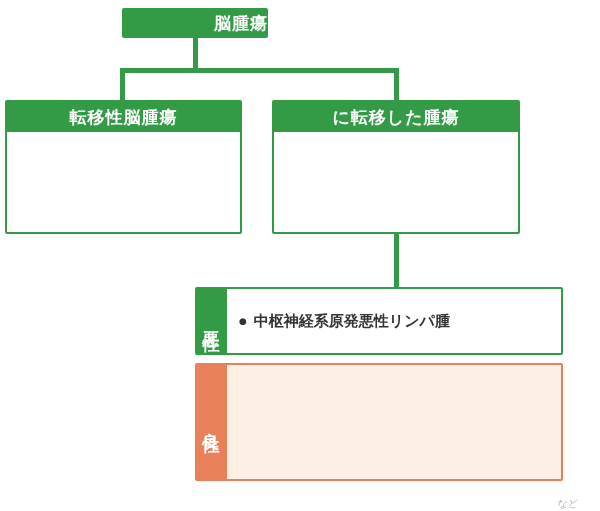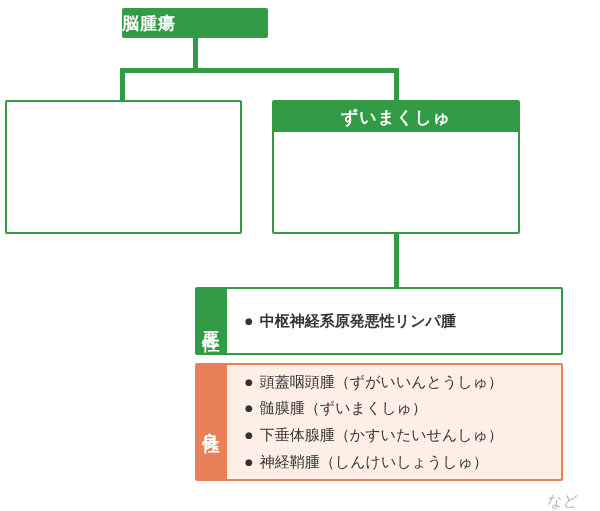--- a/index.html
+++ b/index.html
@@ -3,21 +3,21 @@
 <meta charset="utf-8">
 <style>
   * { box-sizing: border-box; margin: 0; padding: 0; }
   body { font-family: "DejaVu Sans", "Liberation Sans", sans-serif; background: #ffffff; }
   .stage { position: relative; width: 600px; height: 511px; background: #ffffff; overflow: hidden; }
 
   .line { position: absolute; background: var(--green); z-index: 0; }
 
   .root-node { position: absolute; left: 122px; top: 8px; width: 146px; height: 30px;
     background: var(--green); color: #fff; font-weight: bold; font-size: 17px;
-    display: flex; align-items: center; justify-content: flex-start; border-radius: 2px;
+    display: flex; align-items: center; justify-content: flex-end; border-radius: 2px;
     letter-spacing: 1px; z-index: 1; }
 
   .branch { position: absolute; top: 100px; border: 2px solid var(--green);
     background: #fff; border-radius: 2px; z-index: 1; overflow: hidden; }
   .branch-header { background: var(--green); color: #fff; font-weight: bold; font-size: 17px;
     height: 30px; display: flex; align-items: center; justify-content: center; letter-spacing: 1px; }
   .branch-body { padding: 9px 11px; font-size: 15px; line-height: 1.6; color: var(--text);
     white-space: pre-line; }
   .branch.metastatic { left: 5px;   width: 237px; height: 134px; }
   .branch.primary    { left: 272px; width: 248px; height: 134px; }
@@ -27,66 +27,61 @@
   .group.malignant { top: 287px; height: 68px;  border: 2px solid var(--green);  background: #ffffff; }
   .group.benign    { top: 363px; height: 118px; border: 2px solid var(--orange); background: var(--orangeLight); }
 
   .vlabel { flex: 0 0 30px; display: flex; align-items: center; justify-content: center;
     color: #fff; font-weight: bold; font-size: 17px; }
   .group.malignant .vlabel { background: var(--green); }
   .group.benign   .vlabel { background: var(--orange); }
   .vlabel span { writing-mode: vertical-rl; text-orientation: upright; letter-spacing: 3px; }
 
   ul.items { list-style: none; flex: 1; display: flex; flex-direction: column;
-    justify-content: center; padding: 6px 12px; margin-left: 6px; }
+    justify-content: center; padding: 6px 12px; }
   ul.items li { font-size: 15px; color: var(--text); line-height: 1.78; white-space: nowrap; }
   ul.items li::before { content: "●"; display: inline-block; font-size: 9px;
     transform: translateY(-2px); margin-right: 7px; color: var(--text); }
   ul.items li.bold { font-weight: bold; }
 
-  .footnote { position: absolute; right: 22px; bottom: 0; font-size: 15px; color: #b5b5b5; z-index: 1; }
+  .footnote { position: absolute; right: 22px; bottom: 0; font-size: 10px; color: #b5b5b5; z-index: 1; }
 </style>
 </head>
 <body>
 
 <div class="stage">
 
   <div class="line" style="left:193px; top:36px; width:5px; height:36px;"></div>
   <div class="line" style="left:120px; top:68px; width:279px; height:5px;"></div>
   <div class="line" style="left:120px; top:68px; width:5px; height:36px;"></div>
   <div class="line" style="left:394px; top:68px; width:5px; height:36px;"></div>
   <div class="line" style="left:394px; top:232px; width:5px; height:58px;"></div>
 
   <div class="root-node">
     <span>脳腫瘍</span>
   </div>
 
   <div class="branch metastatic">
+    <div class="branch-header">転移性脳腫瘍</div>
   </div>
 
   <div class="branch primary">
-    <div class="branch-header">ずいまくしゅ</div>
+    <div class="branch-header">に転移した腫瘍</div>
   </div>
 
   <div class="group malignant">
     <div class="vlabel">
       <span>悪性</span>
     </div>
     <ul class="items">
       <li class="bold">中枢神経系原発悪性リンパ腫</li>
     </ul>
   </div>
 
   <div class="group benign">
     <div class="vlabel">
       <span>良性</span>
     </div>
-    <ul class="items">
-      <li>頭蓋咽頭腫（ずがいいんとうしゅ）</li>
-      <li>髄膜腫（ずいまくしゅ）</li>
-      <li>下垂体腺腫（かすいたいせんしゅ）</li>
-      <li>神経鞘腫（しんけいしょうしゅ）</li>
-    </ul>
   </div>
 
   <div class="footnote">など</div>
 
 </div>
 
 </body></html>

